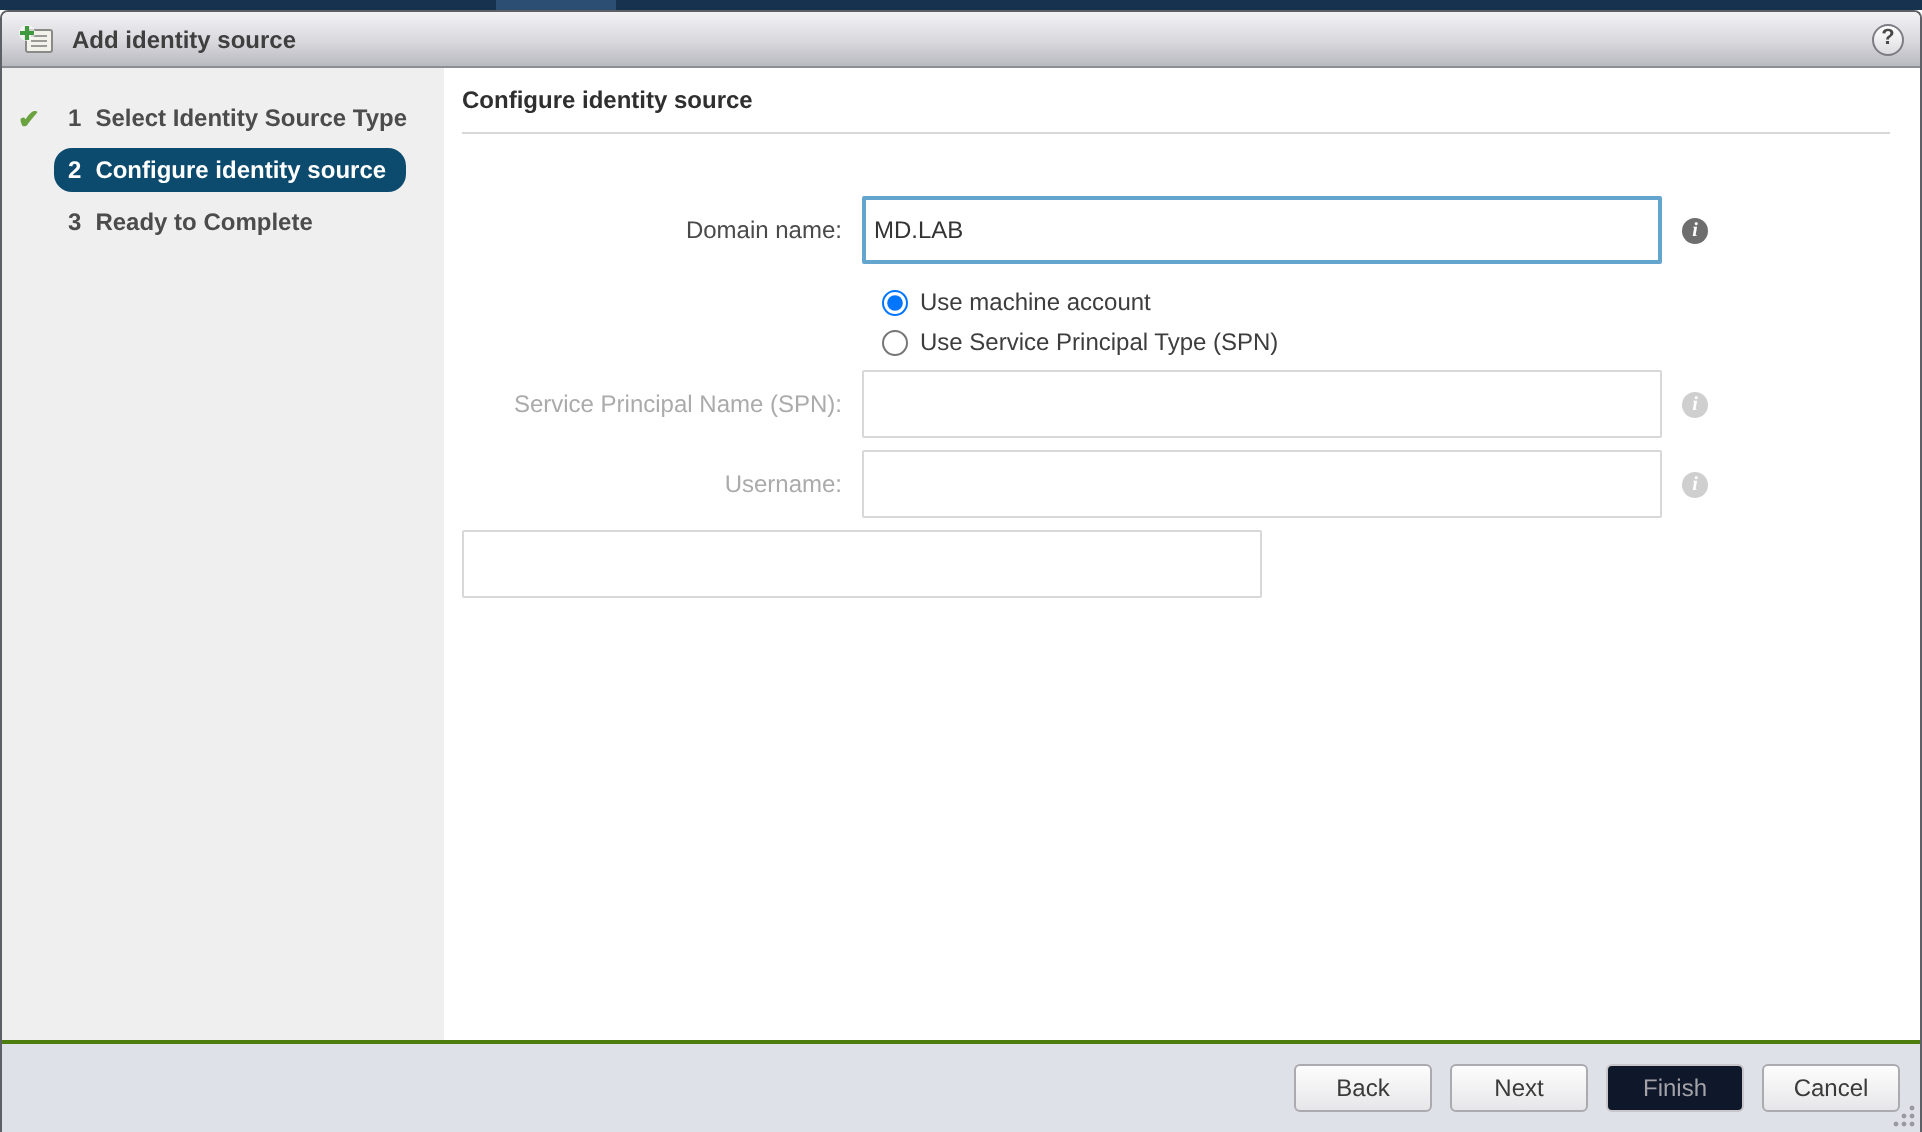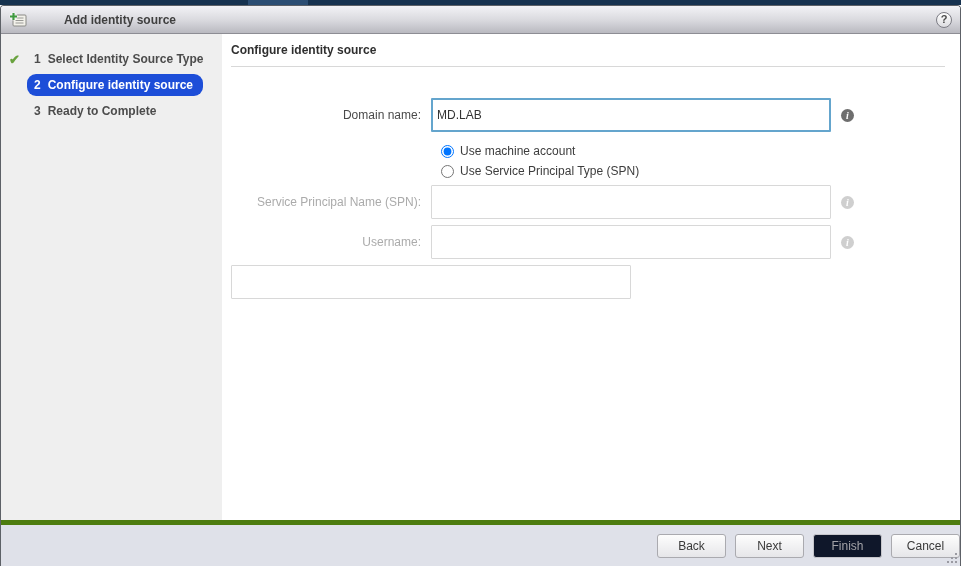--- a/index.html
+++ b/index.html
@@ -32,21 +32,21 @@
 
   
   .titlebar {
     height: 28px; flex: 0 0 28px;
     background: linear-gradient(#f3f3f6, #d8d8dd 55%, #b9b9c0);
     border-bottom: 1px solid #8d8d94;
     display: flex; align-items: center;
     padding: 0 8px;
   }
   .titlebar .win-icon { width: 19px; height: 16px; margin-right: 8px; position: relative; }
-  .titlebar .title { font-weight: bold; color: #3f3f3f; flex: 1; margin-left: 28px; }
+  .titlebar .title { font-weight: bold; color: #3f3f3f; flex: 1; }
   .help-btn {
     width: 16px; height: 16px; border-radius: 50%;
     border: 1px solid #7c7c84;
     background: linear-gradient(#ffffff, #dcdce0);
     color: #4a4a4a; font-size: 11px; font-weight: bold;
     display: flex; align-items: center; justify-content: center;
     cursor: pointer; line-height: 1;
   }
 
   
@@ -62,21 +62,21 @@
     width: 18px; flex: 0 0 18px;
     color: #69a23e; font-size: 13px; font-weight: bold; line-height: 1;
   }
   .step .step-text {
     font-weight: bold; color: #4c4c4c;
     padding: 4px 10px 4px 7px; border-radius: 9px;
     white-space: nowrap;
   }
   .step .step-num { margin-right: 7px; }
   .step.current .step-text {
-    background: #1d4ed8; color: #ffffff; text-align: right;
+    background: #0c4a6e; color: #ffffff; text-align: right;
   }
 
   .main {
     flex: 1; background: #ffffff;
     padding: 9px 15px 0 9px;
   }
   .main h1 { font-size: 12px; font-weight: bold; color: #2f2f2f; }
   .main .subheading { margin-top: 6px; color: #454545; }
   .main .divider { margin-top: 9px; border-top: 1px solid #d8d8d8; height: 0; }
 
@@ -108,23 +108,23 @@
 
   .radio-group { margin-left: 210px; margin-bottom: 7px; }
   .radio-row { display: flex; align-items: flex-end; height: 20px; cursor: pointer; }
   .radio-row input { margin: 0 6px 0 0; width: 13px; height: 13px; }
   .radio-row .radio-label { color: #3d3d3d; }
 
   
   .footer {
     flex: 0 0 46px; height: 46px;
     background: #dfe1e9;
-    border-top: 5px solid #4d7c0f;
+    border-top: 2px solid #4d7c0f;
     display: flex; align-items: center; justify-content: flex-end;
-    position: relative;
+    padding-right: 10px; position: relative;
   }
   .btn {
     width: 69px; height: 24px; margin-left: 9px;
     border: 1px solid #aaaaaf; border-radius: 3px;
     background: linear-gradient(#fdfdfd, #e6e6e9);
     font-family: "Liberation Sans", sans-serif; font-size: 12px; color: #3a3a3a;
     cursor: pointer;
   }
   .btn.default { font-weight: normal; }
   .btn:disabled {

